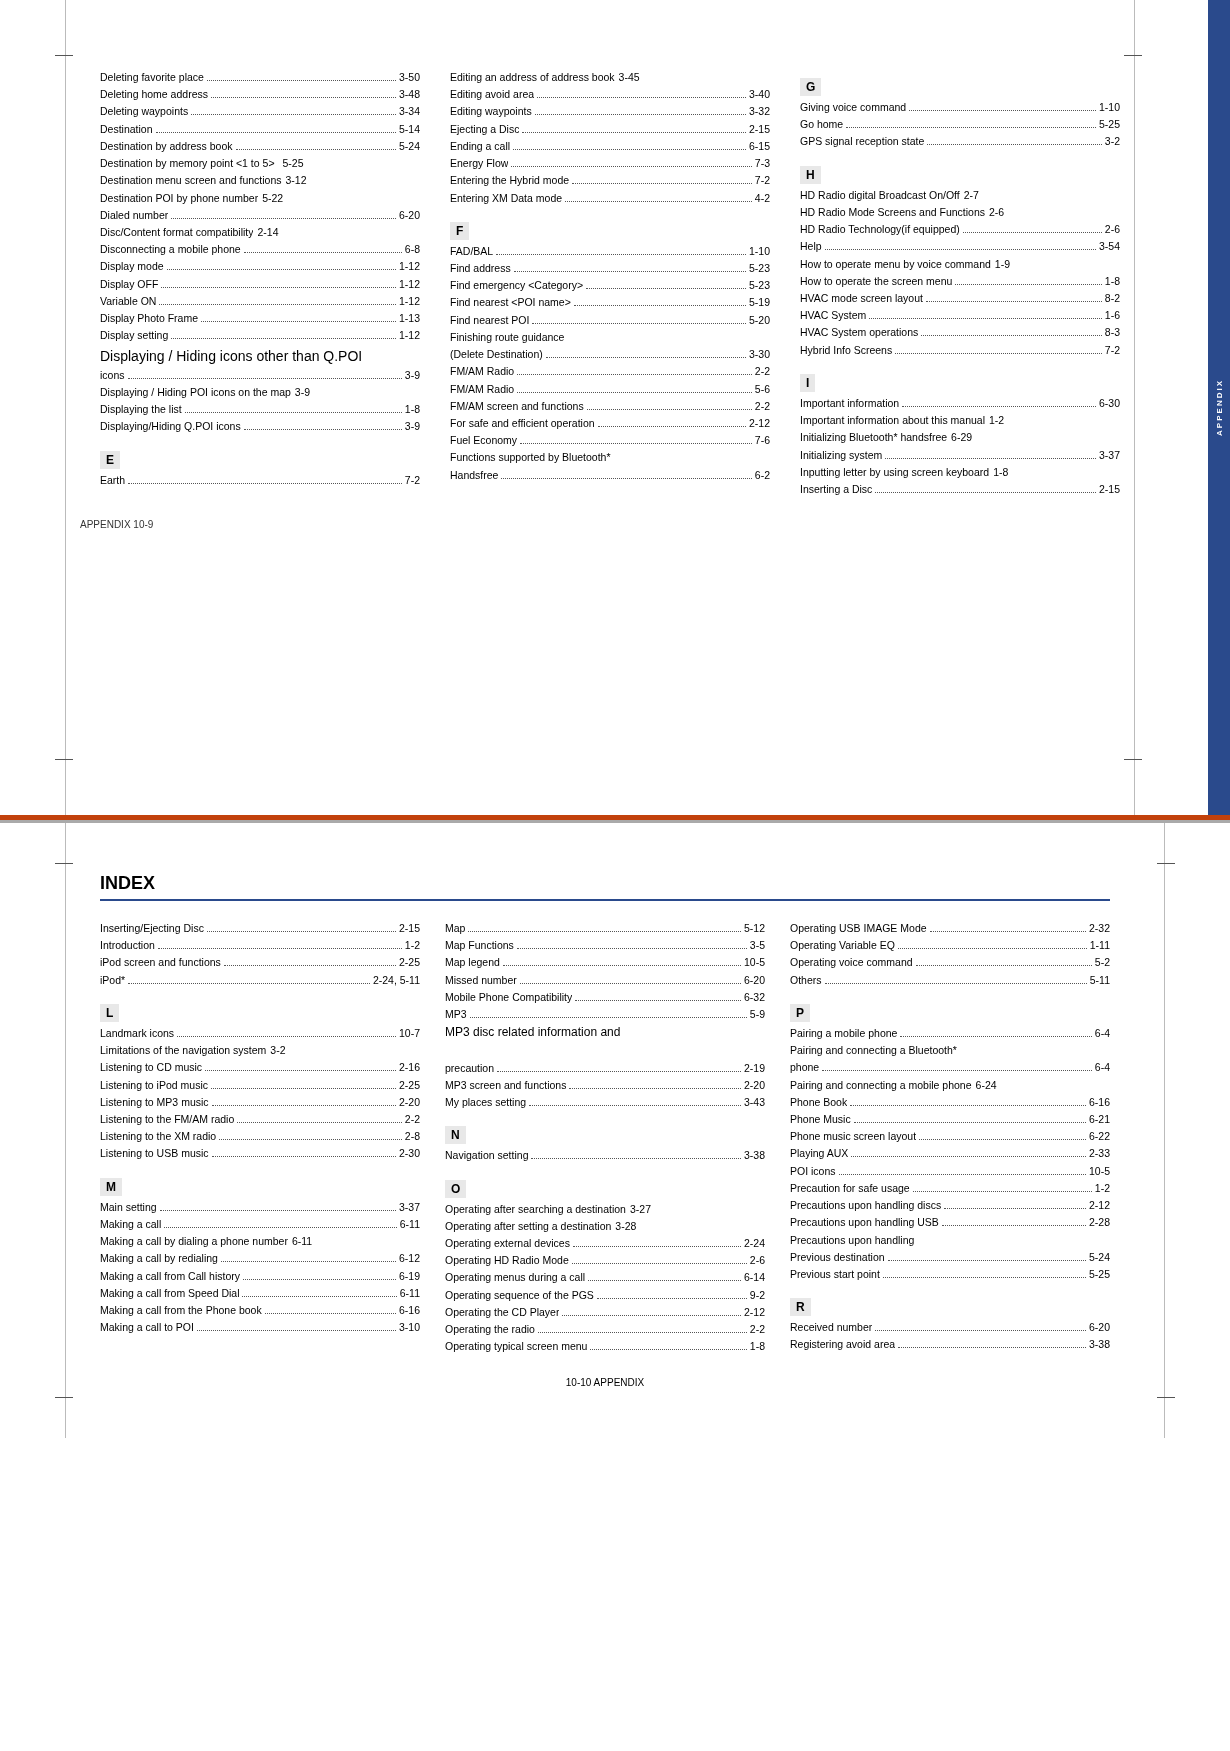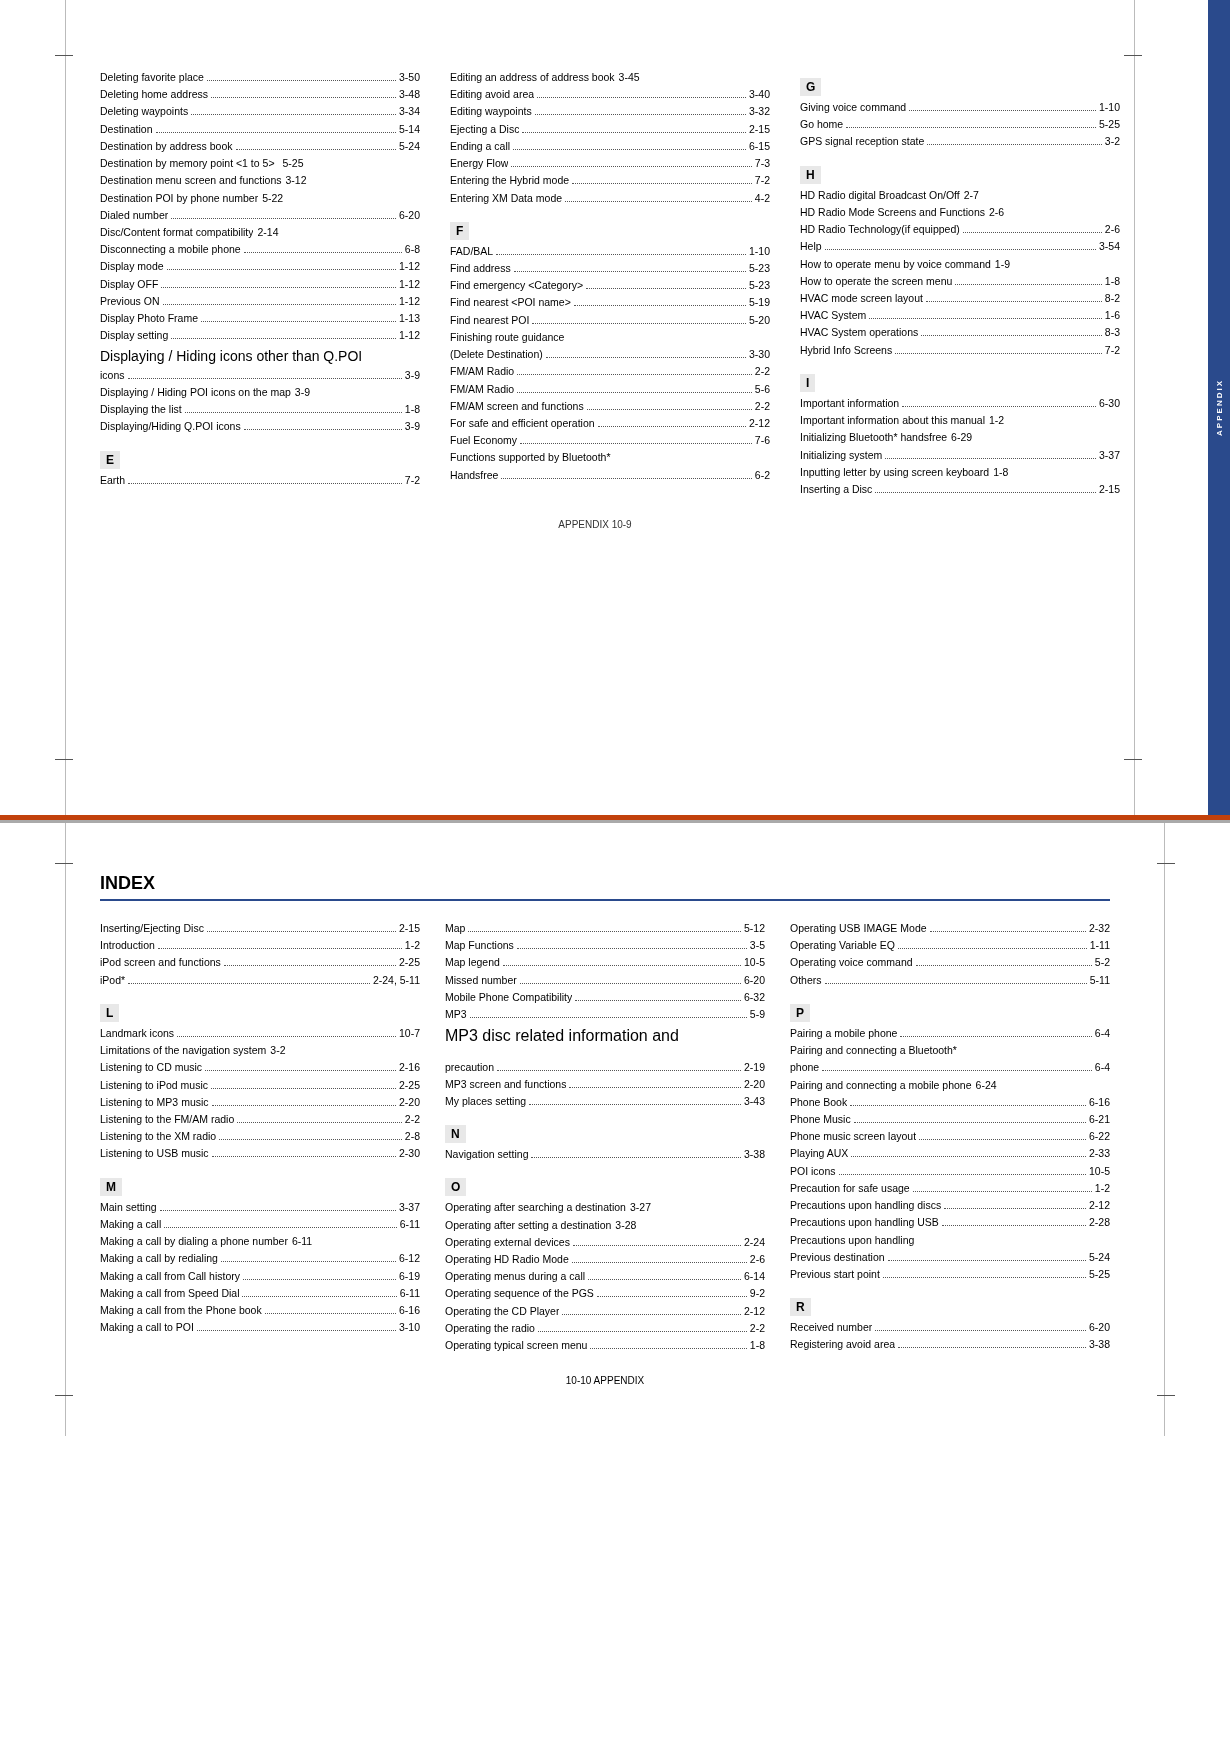--- a/index.html
+++ b/index.html
@@ -67,21 +67,21 @@
     .section-header {
       background: #e8e8e8;
       padding: 2px 6px;
       font-weight: bold;
       font-size: 12px;
       margin: 8px 0 4px 0;
       display: inline-block;
     }
 
     .page-footer {
-      text-align: center;
+      text-align: left;
       font-size: 10px;
       margin-top: 20px;
       padding-right: 10px;
       color: #333;
     }
 
     
     .page-bottom {
       padding: 50px 100px 50px 80px;
       position: relative;
@@ -193,21 +193,21 @@
           <span class="entry-text">Display mode</span>
           <span class="dots"></span>
           <span class="entry-page">1-12</span>
         </div>
         <div class="index-entry">
           <span class="entry-text">Display OFF</span>
           <span class="dots"></span>
           <span class="entry-page">1-12</span>
         </div>
         <div class="index-entry">
-          <span class="entry-text">Previous ON</span>
+          <span class="entry-text">Variable ON</span>
           <span class="dots"></span>
           <span class="entry-page">1-12</span>
         </div>
         <div class="index-entry">
           <span class="entry-text">Display Photo Frame</span>
           <span class="dots"></span>
           <span class="entry-page">1-13</span>
         </div>
         <div class="index-entry">
           <span class="entry-text">Display setting</span>
@@ -622,21 +622,21 @@
           <div class="index-entry">
             <span class="entry-text">Mobile Phone Compatibility</span>
             <span class="dots"></span>
             <span class="entry-page">6-32</span>
           </div>
           <div class="index-entry">
             <span class="entry-text">MP3</span>
             <span class="dots"></span>
             <span class="entry-page">5-9</span>
           </div>
-          <div style="font-size:16px; line-height:1.45; margin-bottom:12px;">MP3 disc related information and</div>
+          <div style="font-size:12px; line-height:1.45; margin-bottom:19px;">MP3 disc related information and</div>
           <div class="index-entry">
             <span class="entry-text">precaution</span>
             <span class="dots"></span>
             <span class="entry-page">2-19</span>
           </div>
           <div class="index-entry">
             <span class="entry-text">MP3 screen and functions</span>
             <span class="dots"></span>
             <span class="entry-page">2-20</span>
           </div>

